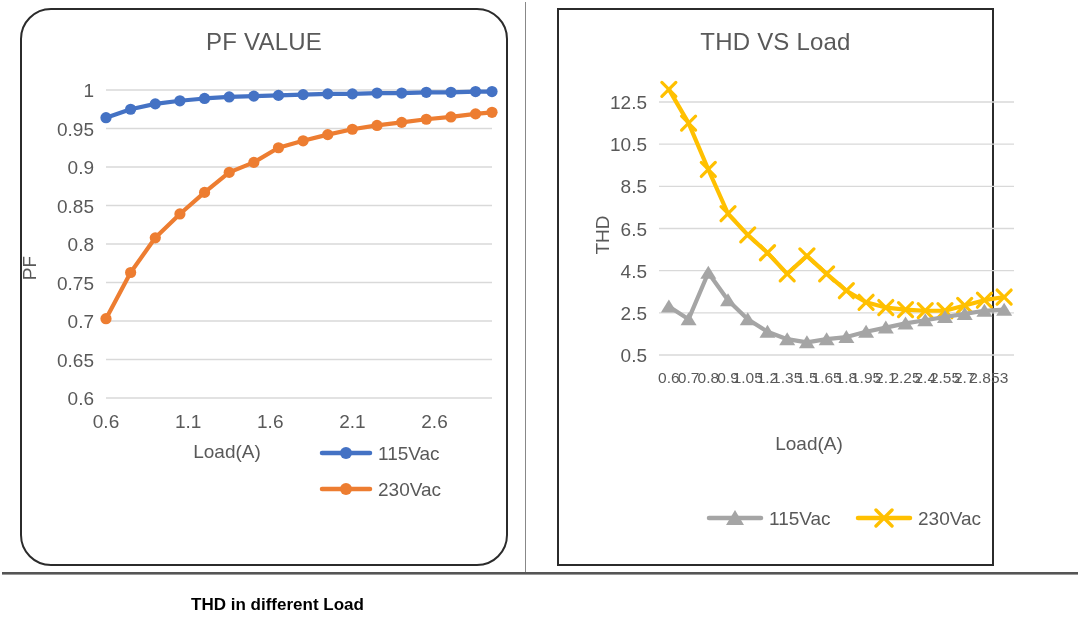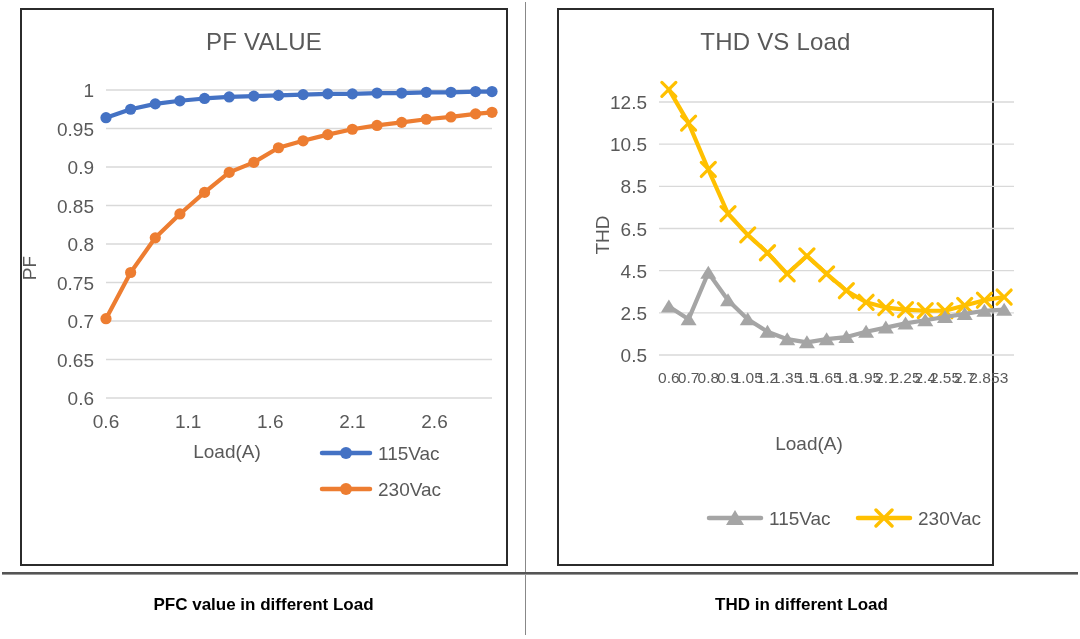--- a/index.html
+++ b/index.html
@@ -45,21 +45,21 @@
   }
   .cap-left  { width: 524px; border-right: 1px solid #888; }
   .cap-right { width: 551px; text-align: right; }
 
   
   .chart-frame {
     position: absolute;
     border: 2px solid #2b2b2b;
     background: #fff;
   }
-  .frame-left  { left: 18px;  top: 6px; width: 488px; height: 558px; }
+  .frame-left  { left: 18px;  top: 6px; width: 488px; height: 558px; border-radius: 31px; }
   .frame-right { left: 31px;  top: 6px; width: 437px; height: 558px; }
 
   .chart-title {
     position: absolute;
     left: 0; right: 0;
     text-align: center;
     color: #595959;
     font-size: 24px;
     letter-spacing: .2px;
   }
@@ -261,18 +261,17 @@
                 <path d="M317,500L333,516M333,500L317,516" stroke="#FFC000" stroke-width="3.4" stroke-linecap="round"></path>
                 <text x="359" y="515" class="legend-text">230Vac</text>
               </g>
           </svg>
         </div>
       </div>
 
     </div>
 
     <div class="row-caption">
-      <div class="cap-cell cap-left">PFC value in different Load</div>
       <div class="cap-cell cap-right">THD in different Load</div>
     </div>
 
   </div>
 </div>
 
 </body></html>

